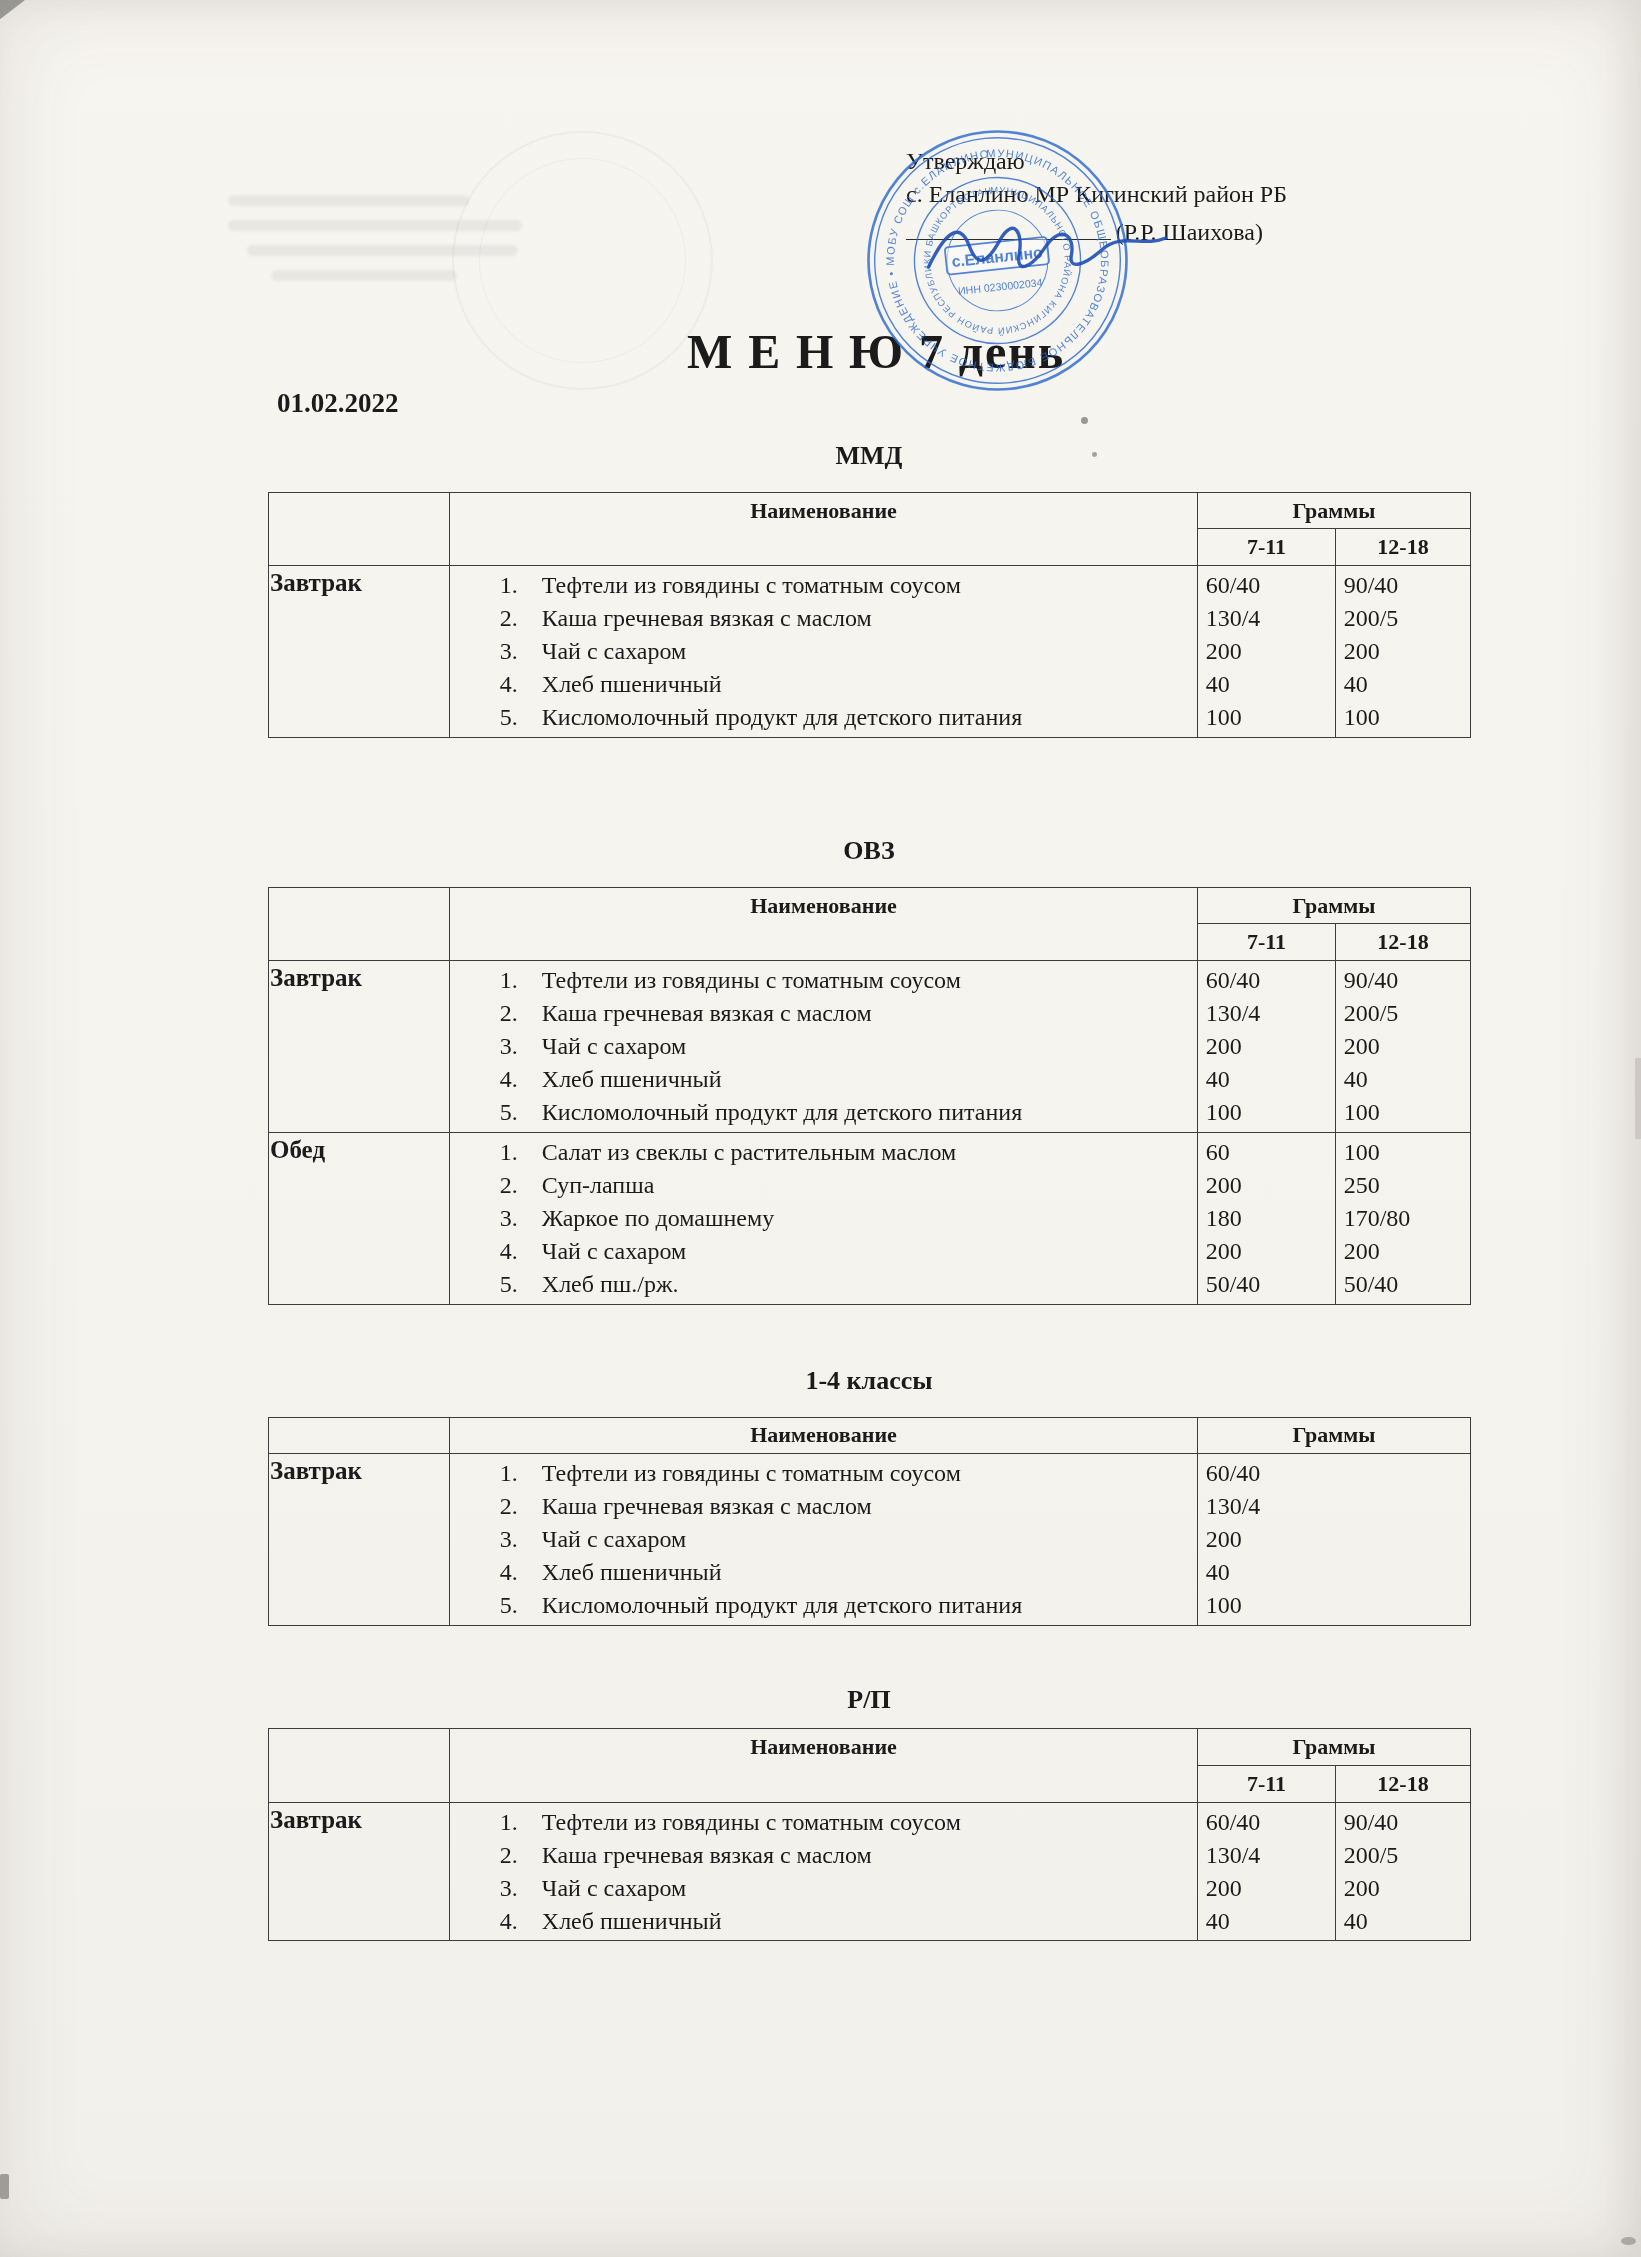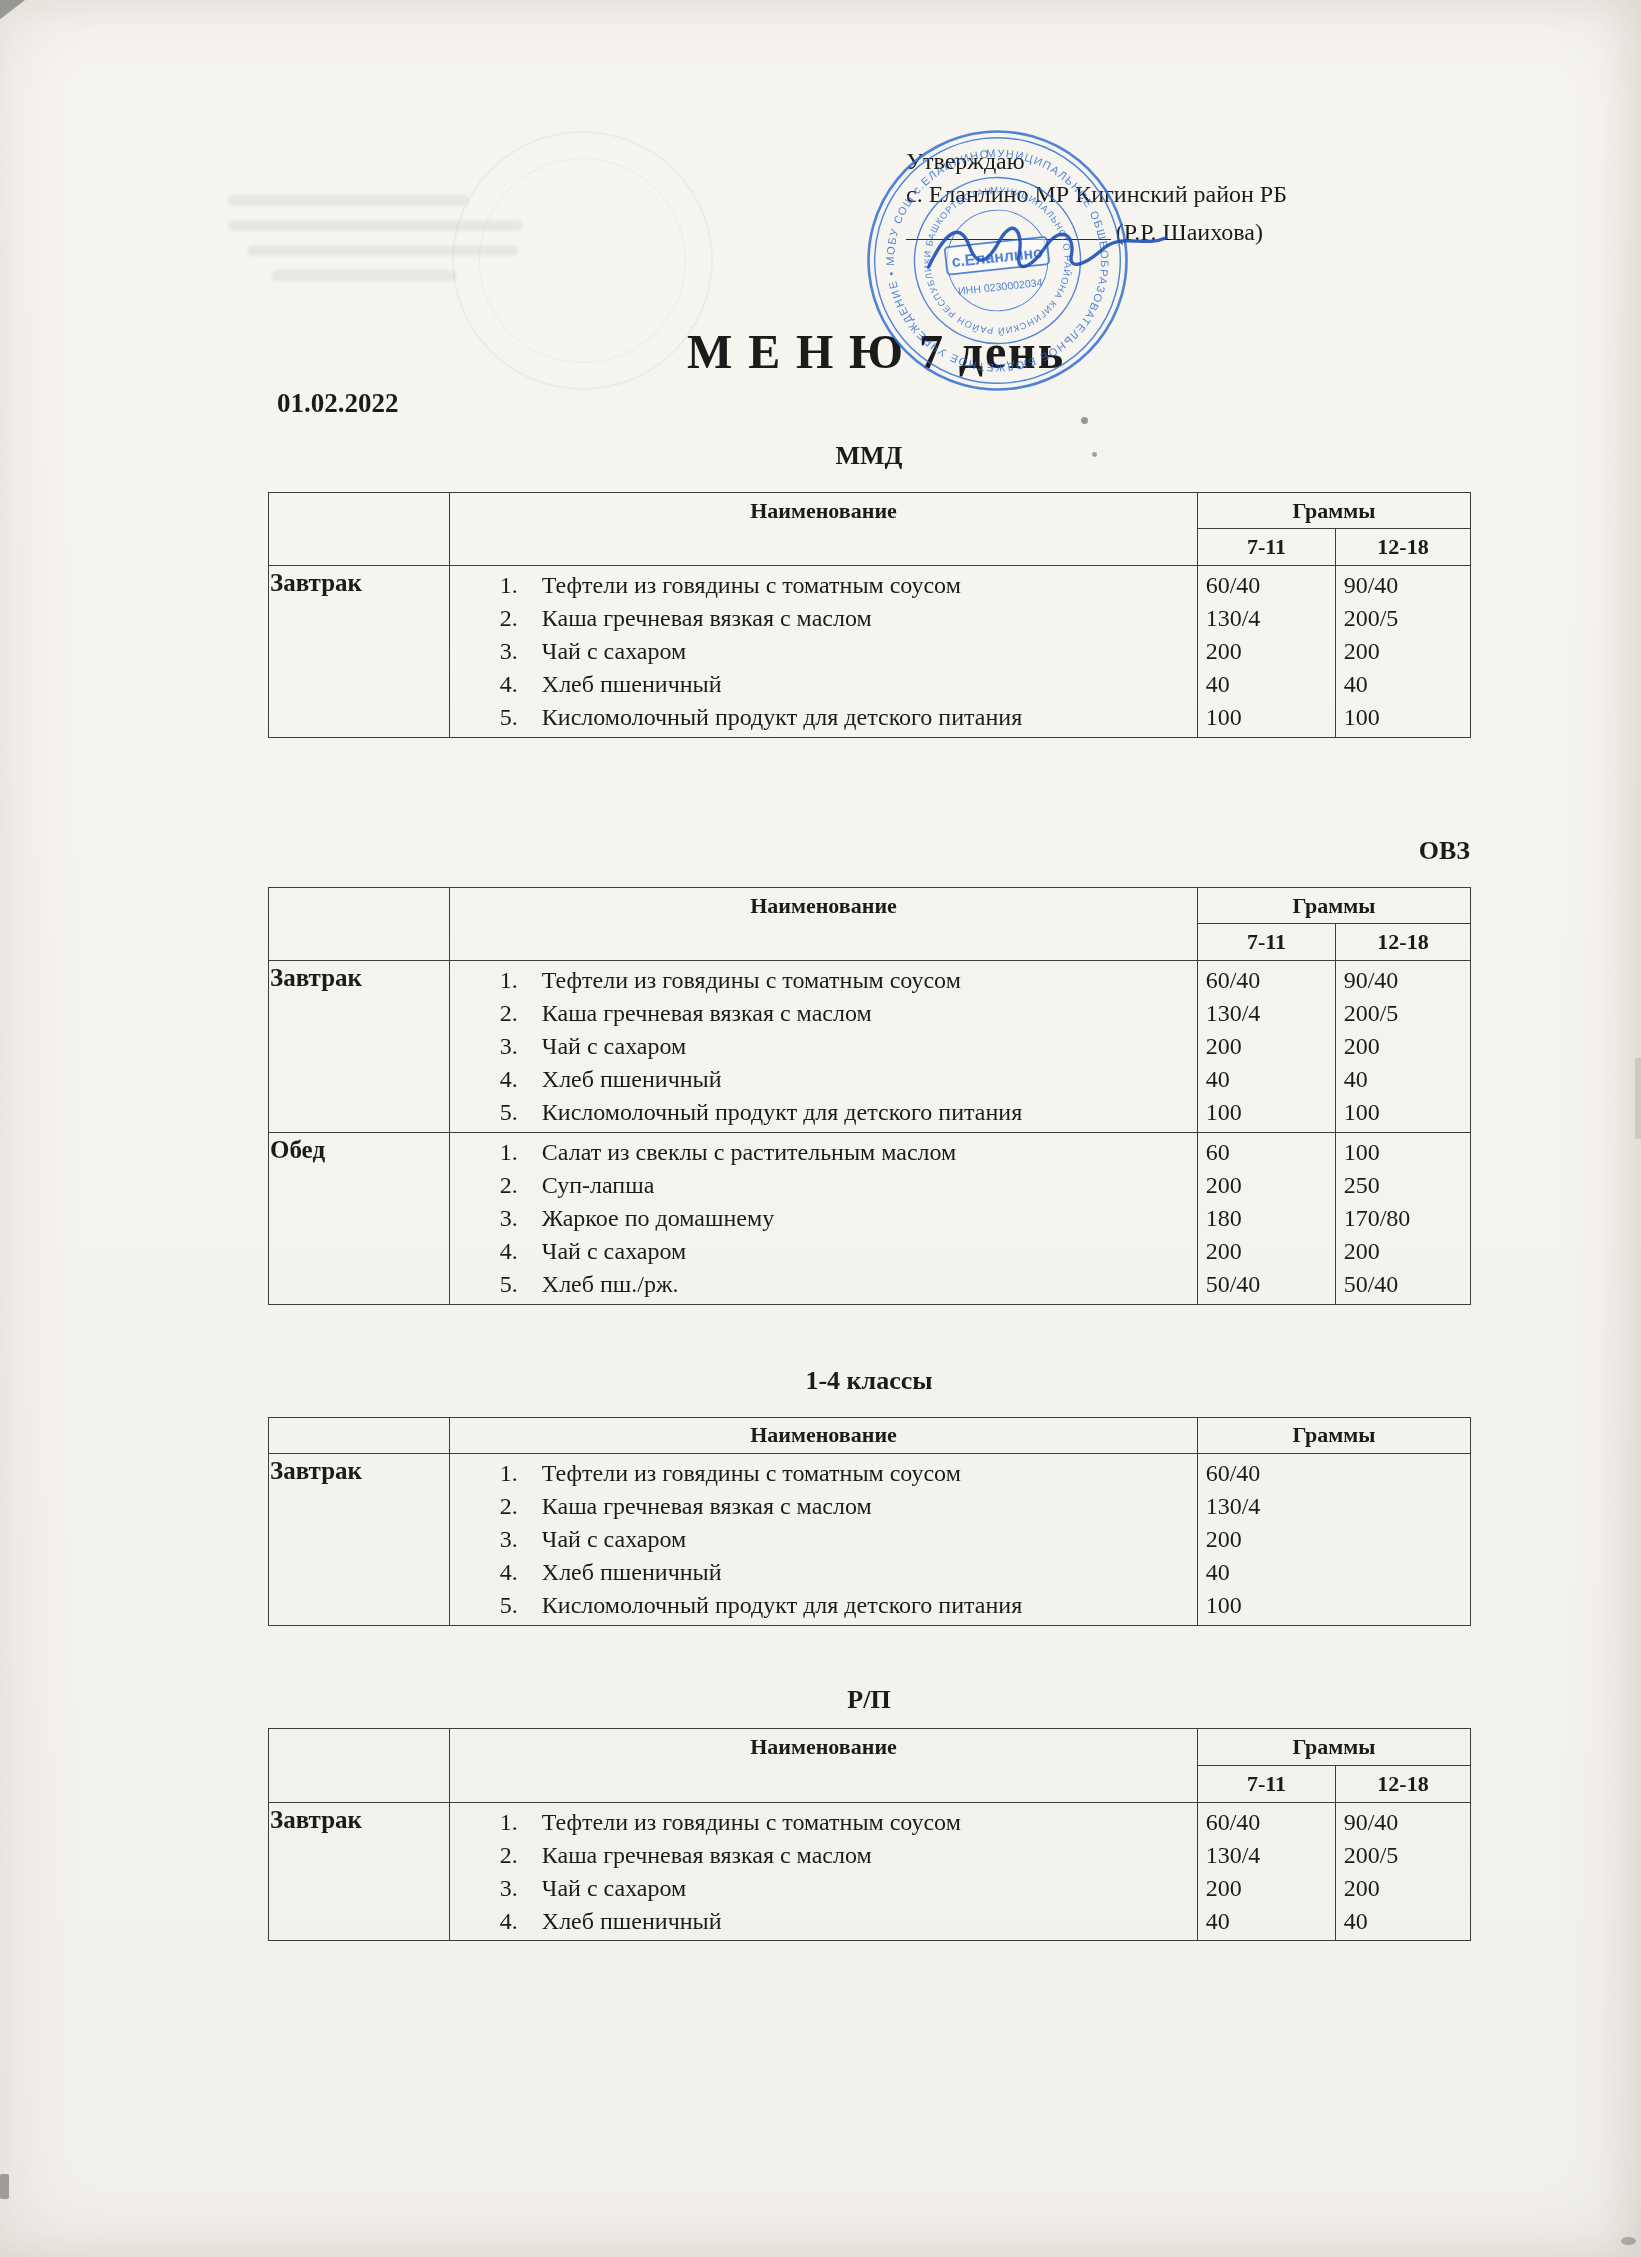--- a/index.html
+++ b/index.html
@@ -29,21 +29,21 @@
   .ghost-text div:nth-child(3){width:88%; margin-left:6%;} .ghost-text div:nth-child(4){width:60%; margin-left:14%;}
 
   .title { position:absolute; left:275px; top:324px; width:1202px; text-align:center;
            font-size:48px; font-weight:bold; letter-spacing:1.9px; z-index:2; }
   .date  { position:absolute; left:277px; top:388px; font-size:27px; font-weight:bold; z-index:2; }
 
   
   .content { position:absolute; left:268px; top:436px; width:1202px; z-index:2; }
   .sec-title { text-align:center; font-weight:bold; font-size:26px; line-height:31px; }
   #h-mmd { margin-top:3.9px; }
-  #h-ovz { margin-top:97px;text-align:right; }
+  #h-ovz { margin-top:97px; }
   #h-cls { margin-top:60px; }
   #h-rp  { margin-top:58px; }
 
   .menu-table { border-collapse:collapse; table-layout:fixed; width:1202px; margin-top:21px; }
   #t-rp { margin-top:13.5px; }
   .menu-table td { border:1.9px solid #3d3d3d; vertical-align:top; font-size:24px; padding:2.9px 5.8px; }
   .menu-table td.hc { text-align:center; font-weight:bold; font-size:22px; padding:4.8px 3.9px; }
   td.meal { font-weight:bold; font-size:25px; padding-left:1px; }
   .item { display:flex; line-height:33px; }
   .no { flex:none; width:42px; margin-left:44px; }

